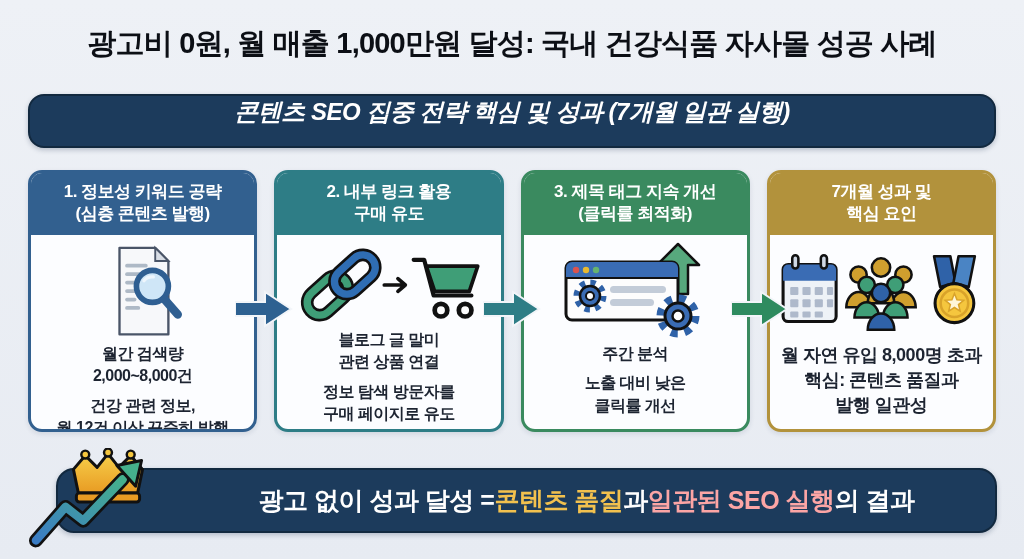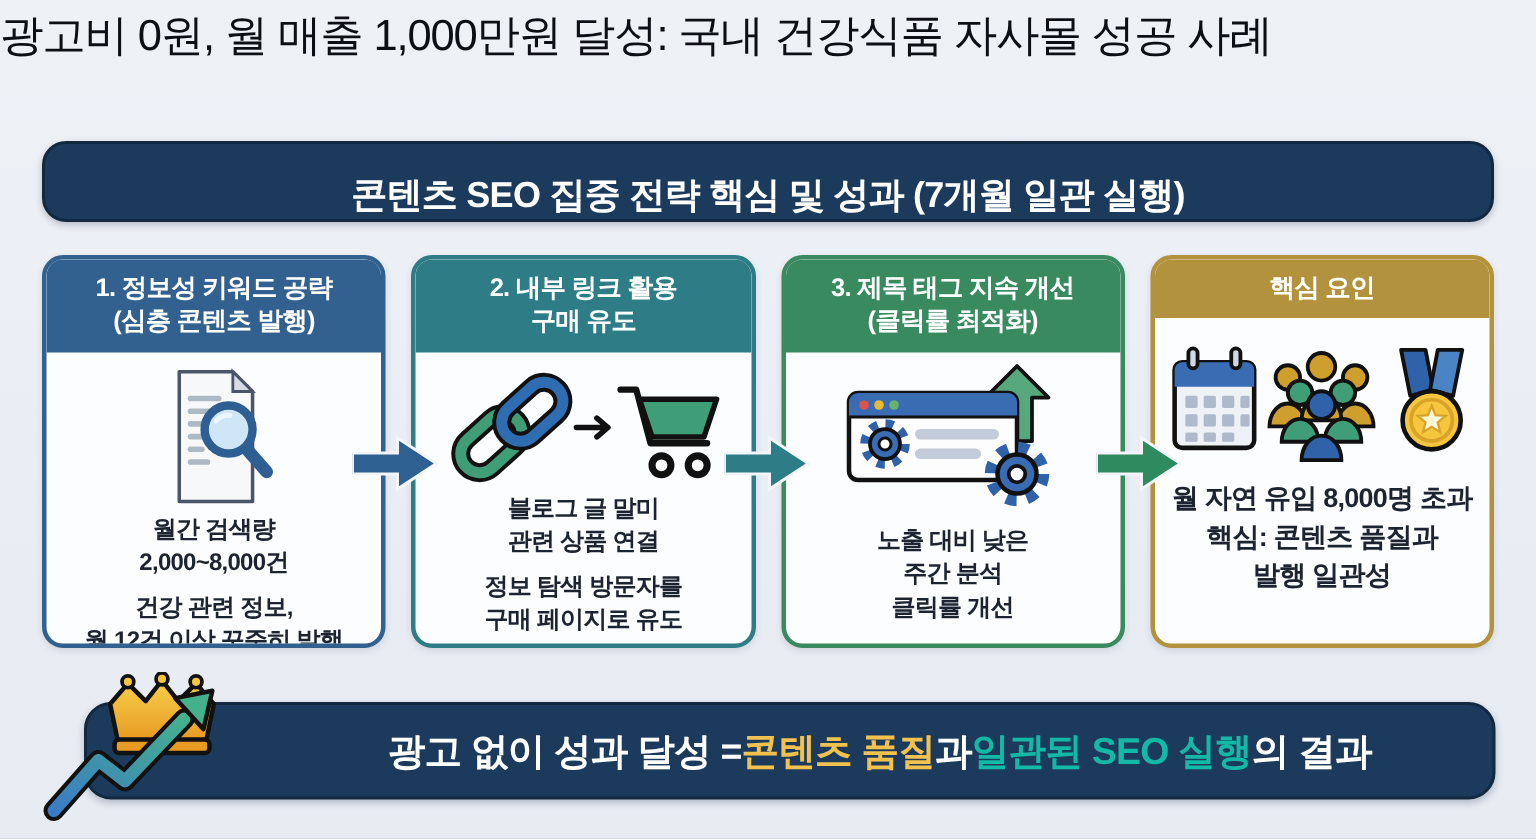--- a/index.html
+++ b/index.html
@@ -4,30 +4,31 @@
 <style>
   * { margin:0; padding:0; box-sizing:border-box; }
   html,body { background:#cfd6e0; }
   body { font-family:"Liberation Sans","DejaVu Sans",sans-serif; }
   .page {
     position:relative; width:1024px; height:559px;
     background:linear-gradient(180deg,#eef1f6 0%,#e7ebf2 100%);
     overflow:hidden;
   }
   .title {
-    position:absolute; top:4px; left:0; right:0;
-    font-size:29px; font-weight:normal;
+    position:absolute; top:24px; left:0; right:0;
+    text-align:center; font-size:29px; font-weight:bold;
     color:#0c0f15; letter-spacing:-0.8px; white-space:nowrap;
   }
   .top-banner {
     position:absolute; left:28px; right:28px; top:94px; height:54px;
     border-radius:16px; border:2px solid #12293f;
-    display:flex; align-items:flex-end; justify-content:center;
+    display:flex; align-items:flex-start; justify-content:center;
     color:#ffffff; font-size:24px; font-weight:bold; letter-spacing:-0.5px;
     box-shadow:0 2px 5px rgba(20,40,70,.25);
+    font-style:italic;
   }
   .cards-row {
     position:absolute; left:28px; right:28px; top:170px; height:262px;
     display:flex; gap:17px;
   }
   .card {
     flex:1; border:3px solid var(--c,#446); border-radius:14px;
     background:#fcfdff; display:flex; flex-direction:column;
     overflow:hidden; box-shadow:0 2px 5px rgba(30,50,80,.12);
   }
@@ -152,28 +153,29 @@
           <circle cx="30" cy="54" r="10" fill="#3a6cb4" stroke="#111111" stroke-width="2.5"></circle>
           <circle cx="30" cy="54" r="4" fill="#ffffff" stroke="#111111" stroke-width="2"></circle>
           <rect x="50" y="44" width="56" height="7" rx="3.5" fill="#c3ccd8"></rect>
           <rect x="50" y="57" width="44" height="7" rx="3.5" fill="#c3ccd8"></rect>
           <circle cx="118" cy="74" r="17" fill="none" stroke="#2f62a8" stroke-width="9" stroke-dasharray="6.7 6.7"></circle>
           <circle cx="118" cy="74" r="13" fill="#3a6cb4" stroke="#111111" stroke-width="3"></circle>
           <circle cx="118" cy="74" r="5.5" fill="#ffffff" stroke="#111111" stroke-width="2.5"></circle>
         </svg>
       </div>
       <div class="card-text">
+        <div class="line">주간 분석</div>
         <div class="line gap">노출 대비 낮은</div>
-        <div class="line">주간 분석</div>
         <div class="line">클릭률 개선</div>
       </div>
     </div>
 
     <div class="card" style="--c: #b2923c;">
       <div class="card-header">
+        <div>7개월 성과 및</div>
         <div>핵심 요인</div>
       </div>
       <div class="card-icon">
         <svg width="204" height="88" viewBox="0 0 200 86">
           <rect x="4" y="16" width="52" height="56" rx="5" fill="#eef2f7" stroke="#111111" stroke-width="3"></rect>
           <path d="M4,32 v-11 a5,5 0 0 1 5,-5 h42 a5,5 0 0 1 5,5 v11 z" fill="#3a6cb4"></path>
           <rect x="13" y="7" width="6" height="13" rx="3" fill="#cfd8e4" stroke="#111111" stroke-width="2.5"></rect>
           <rect x="41" y="7" width="6" height="13" rx="3" fill="#cfd8e4" stroke="#111111" stroke-width="2.5"></rect>
           <g fill="#aeb9cb">
             <rect x="11" y="38" width="8" height="8" rx="1"></rect>
@@ -230,21 +232,21 @@
       <svg width="58" height="38" viewBox="0 0 58 38">
           <polygon points="0,12 30,12 30,2 56,19 30,36 30,26 0,26" fill="currentColor" stroke="#f2f5f9" stroke-width="2"></polygon>
         </svg>
     </div>
   </div>
 
   <div class="conclusion" style="background-color: rgb(28, 59, 92);">
     <span>광고 없이 성과 달성 = </span>
       <span class="hl" style="color: rgb(242, 193, 78);">콘텐츠 품질</span>
       <span>과 </span>
-      <span class="hl" style="color: #14b8a6;">일관된 SEO 실행</span>
+      <span class="hl" style="color: #fca5a5;">일관된 SEO 실행</span>
       <span>의 결과</span>
   </div>
 
   <div class="conclusion-icon">
     <svg width="158" height="102" viewBox="0 0 160 100">
       <defs>
         <linearGradient id="goldgrad" x1="0" y1="0" x2="0" y2="1">
           <stop offset="0" stop-color="#f7cf4a"></stop>
             <stop offset="1" stop-color="#e89b23"></stop>
         </linearGradient>

